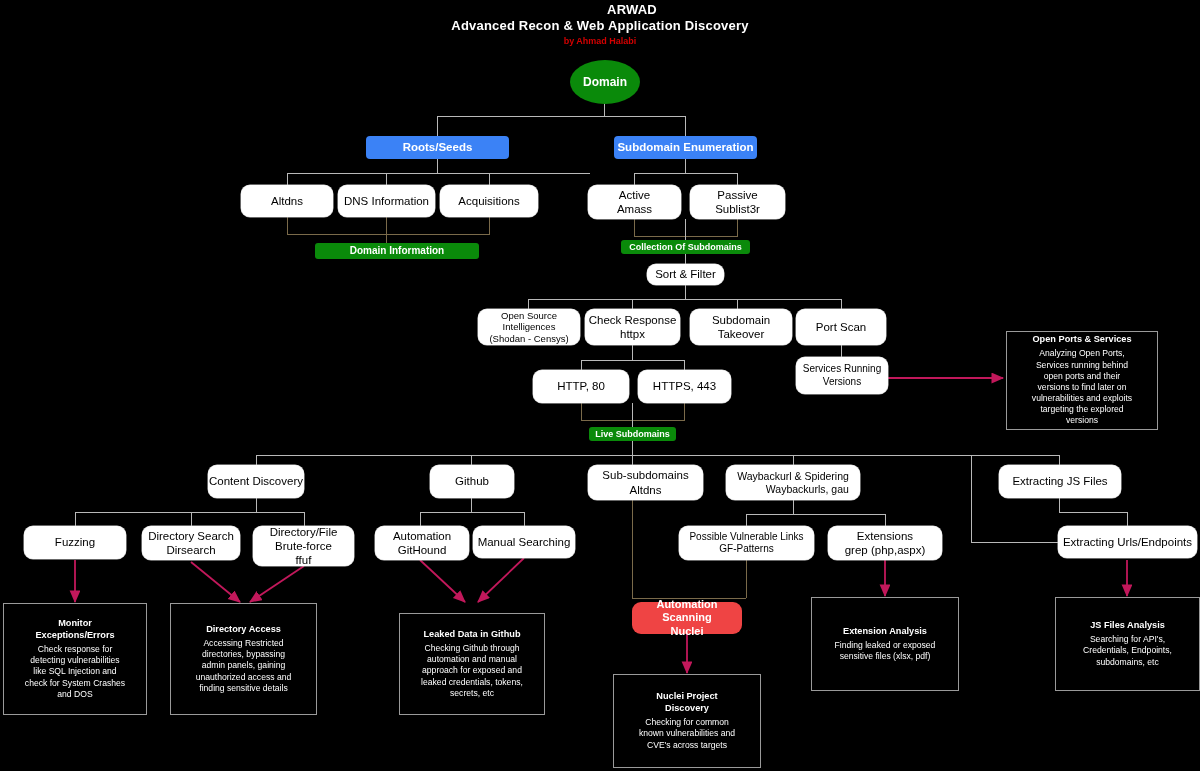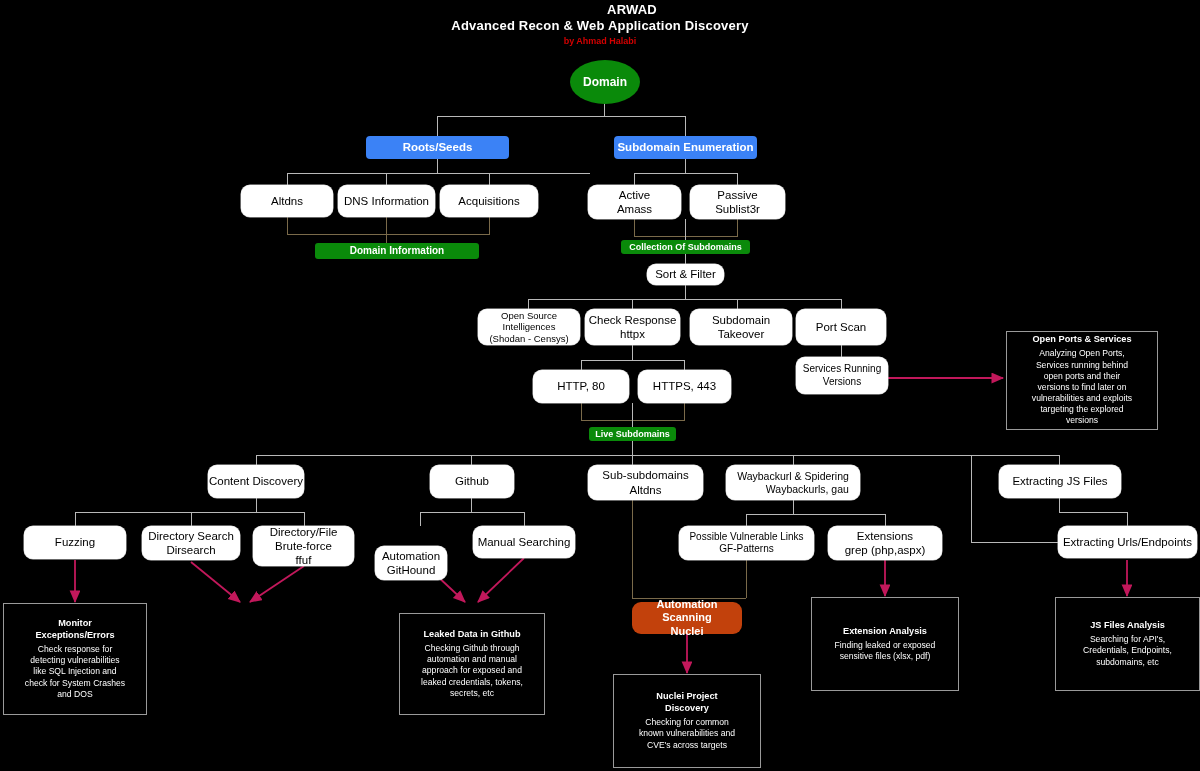--- a/index.html
+++ b/index.html
@@ -14,21 +14,21 @@
   .hdr3{top:36px;font-size:9px;color:#d40000;font-weight:bold;}
 
   
   .node{position:absolute;box-sizing:border-box;display:flex;align-items:center;
         justify-content:center;text-align:center;line-height:1.22;}
 
   .white{background:#fff;color:#000;border-radius:9px;font-size:11.5px;
          box-shadow:0 0 0 .5px #cfcfcf;}
   .blue{background:#3b82f6;color:#fff;border-radius:4px;font-size:11.5px;font-weight:bold;}
   .green{background:#0a8a0a;color:#fff;border-radius:3px;font-size:10px;font-weight:bold;}
-  .greenrnd{background:#c2410c;color:#fff;border-radius:9px;font-size:11px;font-weight:bold;}
+  .greenrnd{background:#ef4444;color:#fff;border-radius:9px;font-size:11px;font-weight:bold;}
   .ellipse{background:#0a8a0a;color:#fff;border-radius:50%;font-size:12px;font-weight:bold;}
   .desc{background:#000;color:#fff;border:1px solid #9a9a9a;font-size:8.6px;
         flex-direction:column;padding:5px 20px;line-height:1.3;}
   .desc .dt{font-weight:bold;font-size:9.2px;margin-bottom:2px;}
 
   
   .ln{position:absolute;background:#b9b9b9;}
   .lnb{position:absolute;background:#7a6a4a;}   
   .vl{width:1px;}
   .hl{height:1px;}
@@ -254,21 +254,21 @@
   </div>
 
   <div class="node white" style="left:253px;top:526px;width:101px;height:40px;">
     <span>
       <span>Directory/File</span><br>
       <span>Brute-force</span><br>
       <span>ffuf</span>
     </span>
   </div>
 
-  <div class="node white" style="left:375px;top:546px;width:72px;height:34px;">
+  <div class="node white" style="left:375px;top:526px;width:94px;height:34px;">
     <span>
       <span>Automation</span><br>
       <span>GitHound</span>
     </span>
   </div>
 
   <div class="node white" style="left:473px;top:526px;width:102px;height:32px;">Manual Searching</div>
 
   <div class="node white" style="left:828px;top:526px;width:114px;height:34px;">
     <span>
@@ -296,20 +296,24 @@
   <div class="node desc" style="left:1006px;top:331px;width:152px;height:99px;">
     <div class="dt">Open Ports &amp; Services</div>
     <div>Analyzing Open Ports, Services running behind open ports and their versions to find later on vulnerabilities and exploits targeting the explored versions</div>
   </div>
 
   <div class="node desc" style="left:3px;top:603px;width:144px;height:112px;">
     <div class="dt">Monitor Exceptions/Errors</div>
     <div>Check response for detecting vulnerabilities like SQL Injection and check for System Crashes and DOS</div>
   </div>
 
+  <div class="node desc" style="left:170px;top:603px;width:147px;height:112px;">
+    <div class="dt">Directory Access</div>
+    <div>Accessing Restricted directories, bypassing admin panels, gaining unauthorized access and finding sensitive details</div>
+  </div>
 
   <div class="node desc" style="left:399px;top:613px;width:146px;height:102px;">
     <div class="dt">Leaked Data in Github</div>
     <div>Checking Github through automation and manual approach for exposed and leaked credentials, tokens, secrets, etc</div>
   </div>
 
   <div class="node desc" style="left:613px;top:674px;width:148px;height:94px;">
     <div class="dt">Nuclei Project Discovery</div>
     <div>Checking for common known vulnerabilities and CVE's across targets</div>
   </div>

